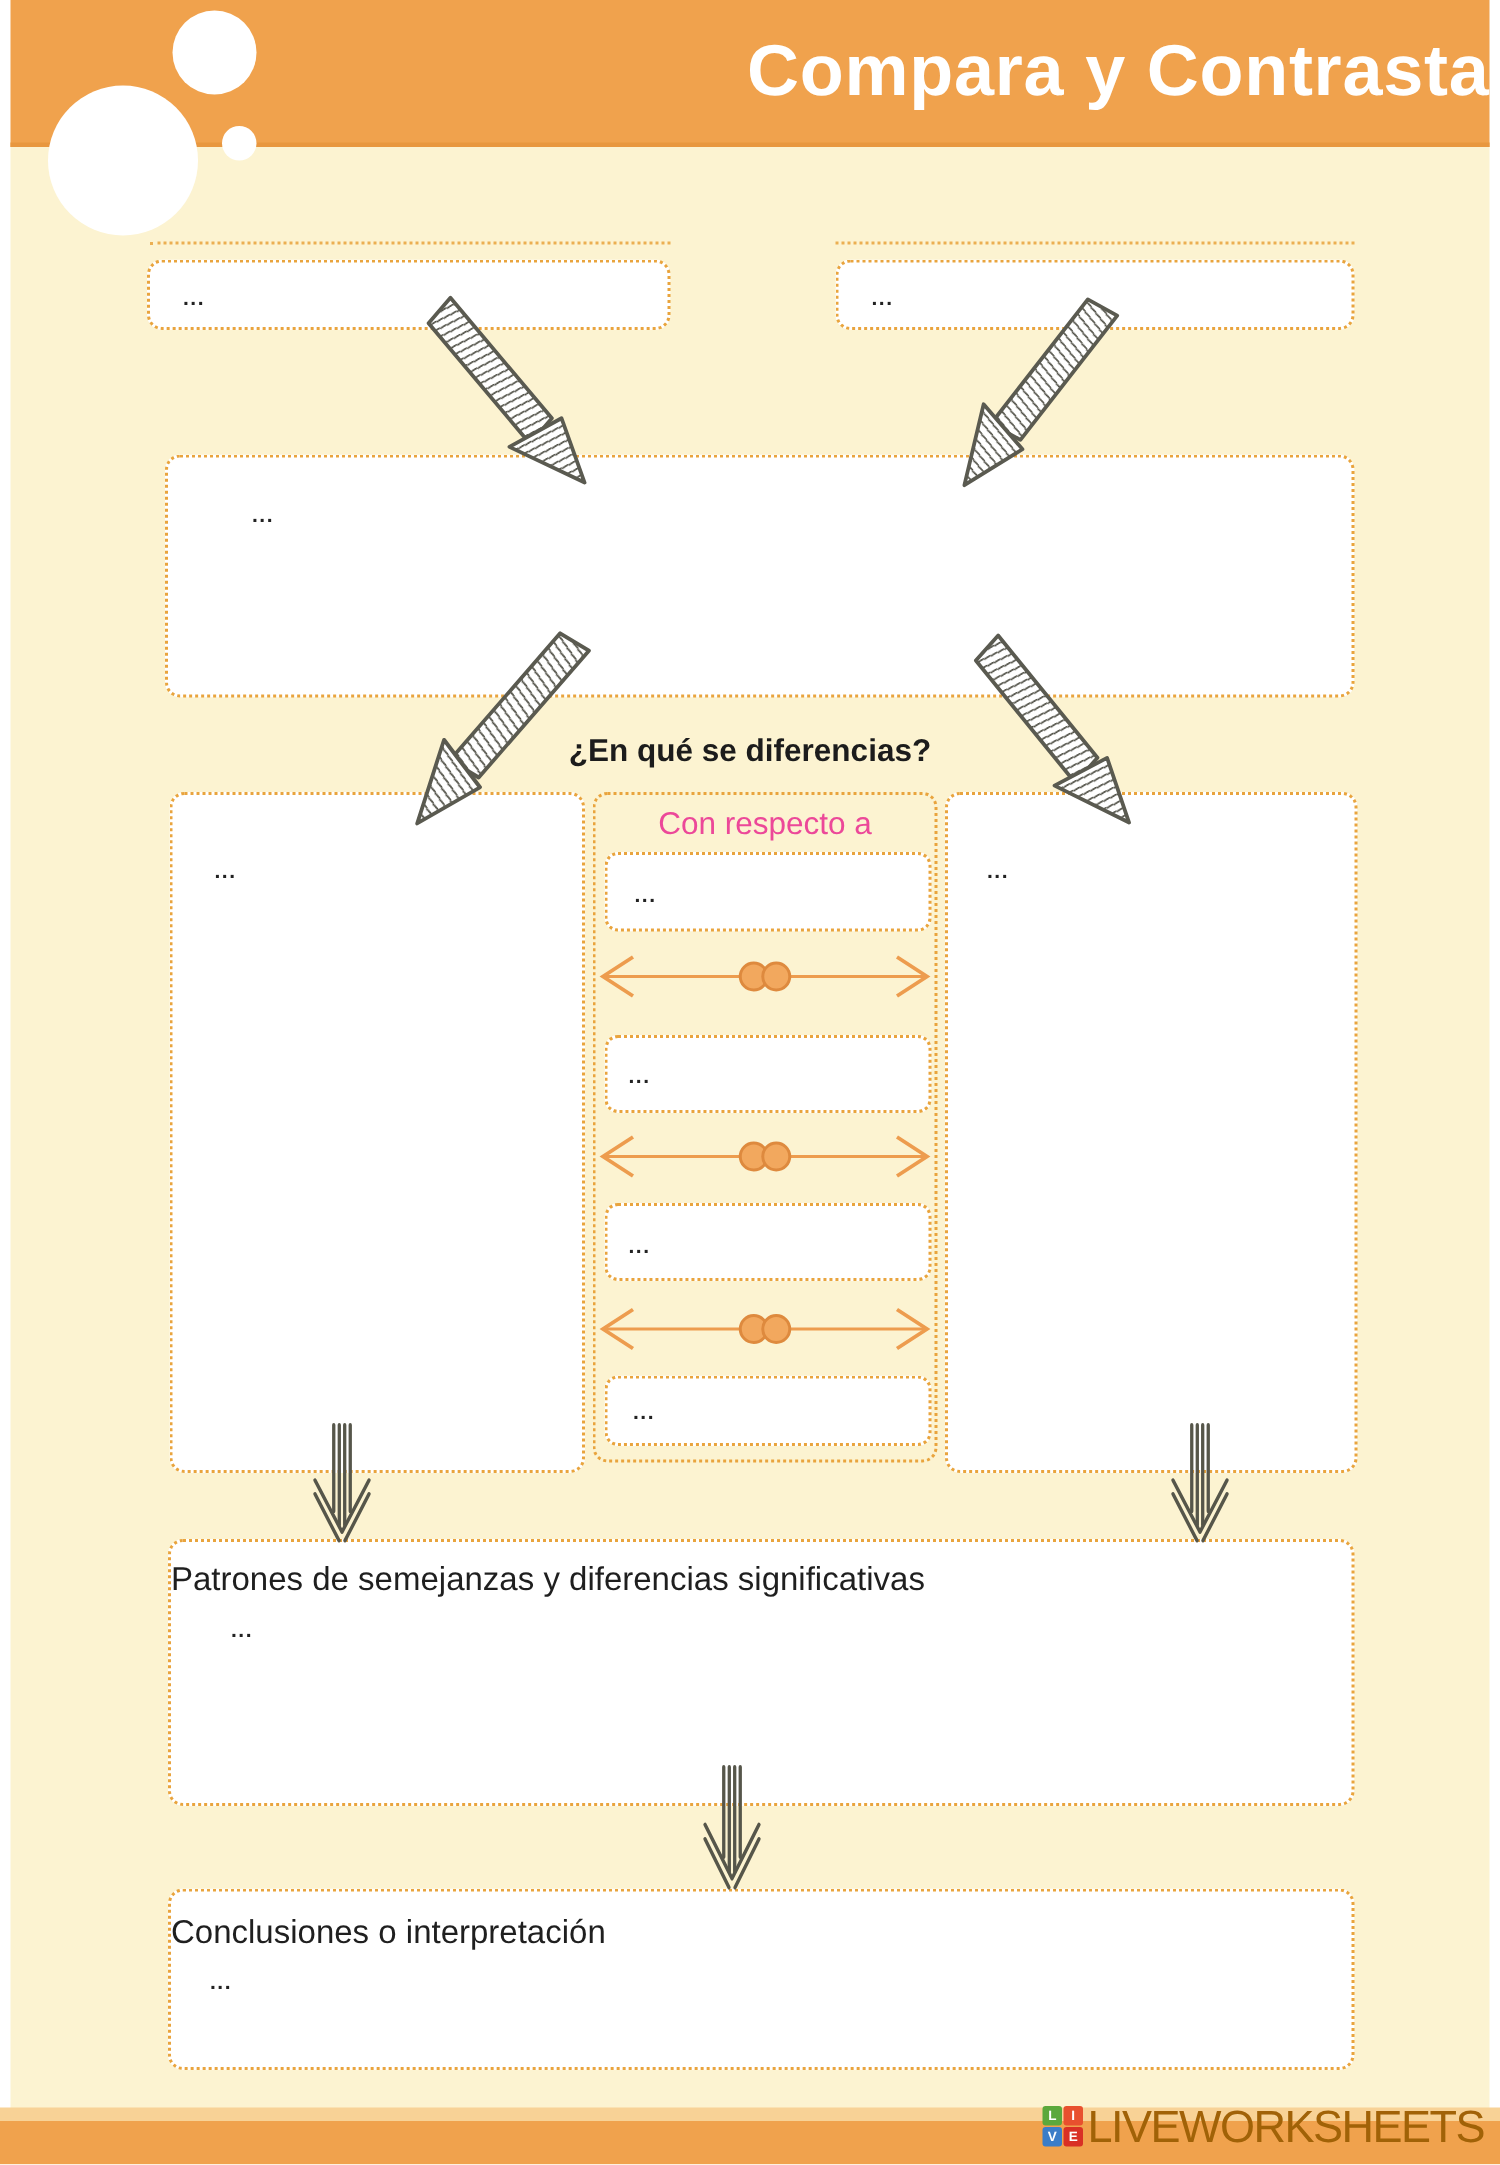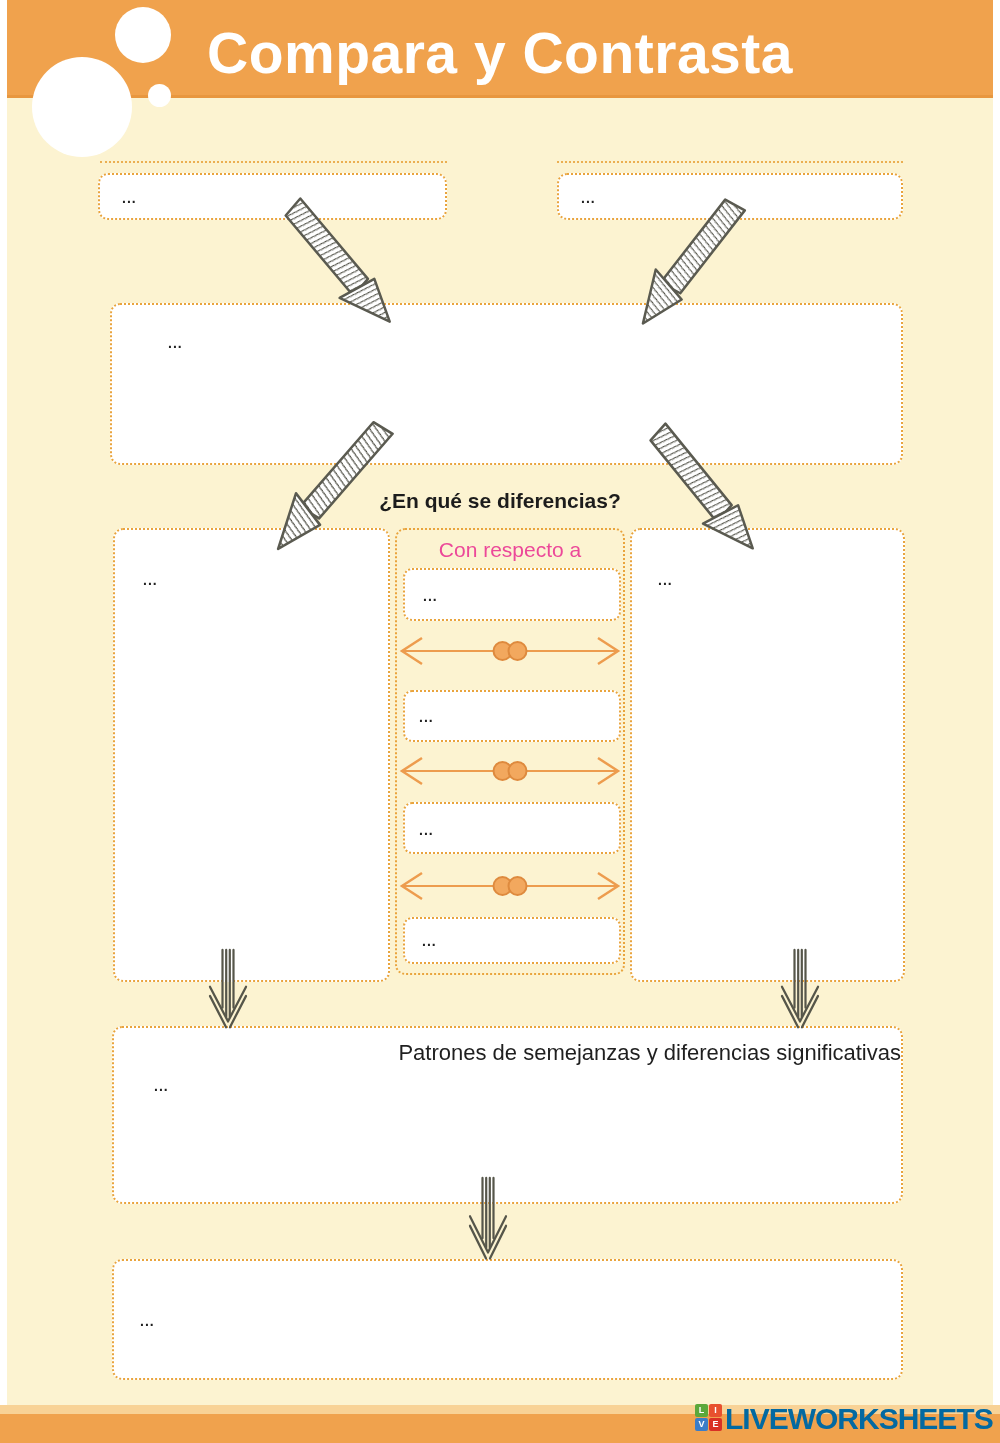--- a/index.html
+++ b/index.html
@@ -1,42 +1,42 @@
 <!DOCTYPE html>
 <html><head>
 <meta charset="utf-8">
 <style>
   html,body{margin:0;padding:0;background:#ffffff;}
   .page{position:relative;width:1000px;height:1443px;background:#ffffff;overflow:hidden;
         font-family:"Liberation Sans","DejaVu Sans",sans-serif;}
   .abs{position:absolute;}
   .header{left:7px;top:0;width:986px;height:95px;background:#F0A24D;border-bottom:3px solid #E8973F;}
-  .title{margin:0;position:absolute;left:0;right:0;top:20px;text-align:center;
-         color:#ffffff;font-size:57px;font-weight:bold;letter-spacing:0.5px;}
+  .title{margin:0;position:absolute;left:0;right:0;top:20px;text-align:right;
+         color:#ffffff;font-size:48px;font-weight:bold;letter-spacing:0.5px;}
   .circle{border-radius:50%;background:#ffffff;}
   .main-bg{left:7px;top:95px;width:986px;height:1314px;background:#FCF3D1;}
   .box{background:#ffffff;border:2px dotted #E9A43D;border-radius:10px;box-sizing:border-box;}
   .ghost-line{height:0;border-top:2px dotted #E9A43D;opacity:0.85;}
   .dots{position:absolute;font-size:14px;font-weight:bold;color:#222222;letter-spacing:1px;}
   .qlabel{font-size:21px;font-weight:bold;color:#1c1c1c;text-align:center;width:100%;left:0;}
-  .box-title{font-size:22px;font-weight:normal;color:#1f1f1f;text-align:right;width:100%;left:0;}
+  .box-title{font-size:22px;font-weight:normal;color:#1f1f1f;text-align:left;width:100%;left:0;}
   .center-col{border:2px dotted #E9A43D;border-radius:10px;box-sizing:border-box;background:transparent;}
   .col-title{position:absolute;left:0;width:100%;top:8px;text-align:center;
              font-size:21px;color:#ec4899;}
   .sbox{position:absolute;left:6px;width:218px;background:#ffffff;border:2px dotted #E9A43D;
         border-radius:9px;box-sizing:border-box;}
   .overlay{left:0;top:0;pointer-events:none;}
   .footer-strip{left:0;top:1405px;width:1000px;height:9px;background:#F8D296;}
   .footer{left:0;top:1414px;width:1000px;height:29px;background:#F0A24D;}
   .brand{left:695px;top:1402px;width:300px;height:40px;}
   .brand-grid{position:absolute;left:0;top:2px;width:27px;height:27px;display:grid;
               grid-template-columns:13px 13px;grid-template-rows:13px 13px;gap:1px;}
   .brand-sq{color:#ffffff;font-size:9px;font-weight:bold;text-align:center;line-height:13px;border-radius:2px;}
   .sq-l{background:#5BA83C;} .sq-i{background:#E8502E;} .sq-v{background:#3B7DC8;} .sq-e{background:#D93025;}
-  .brand-text{position:absolute;left:30px;top:0;font-size:30px;font-weight:700;color:#0369a1;
+  .brand-text{position:absolute;left:30px;top:0;font-size:30px;font-weight:400;color:#a16207;
               letter-spacing:-1px;white-space:nowrap;}
 </style>
 </head>
 <body>
 
 <div class="page">
 
   <div class="abs main-bg"></div>
   <div class="abs header">
     <h1 class="title">Compara y Contrasta</h1>
@@ -84,20 +84,21 @@
   <div class="abs box" style="left:630px;top:528px;width:275px;height:454px;">
     <span class="dots" style="left:26px;top:42px;">...</span>
   </div>
 
   <div class="abs box" style="left:112px;top:1026px;width:791px;height:178px;">
     <div class="abs box-title" style="top:12px;">Patrones de semejanzas y diferencias significativas</div>
     <span class="dots" style="left:40px;top:50px;">...</span>
   </div>
 
   <div class="abs box" style="left:112px;top:1259px;width:791px;height:121px;">
+    <div class="abs box-title" style="top:14px;">Conclusiones o interpretación</div>
     <span class="dots" style="left:26px;top:52px;">...</span>
   </div>
 
   <svg class="abs overlay" width="1000" height="1443" viewBox="0 0 1000 1443">
     <defs>
       <pattern id="hatch" width="5" height="5" patternUnits="userSpaceOnUse" patternTransform="rotate(12)">
         <rect width="5" height="5" fill="#ffffff"></rect>
         <line x1="0" y1="1" x2="5" y2="0.4" stroke="#4e4e44" stroke-width="1.1"></line>
       </pattern>
       <g id="sketchArrow">

